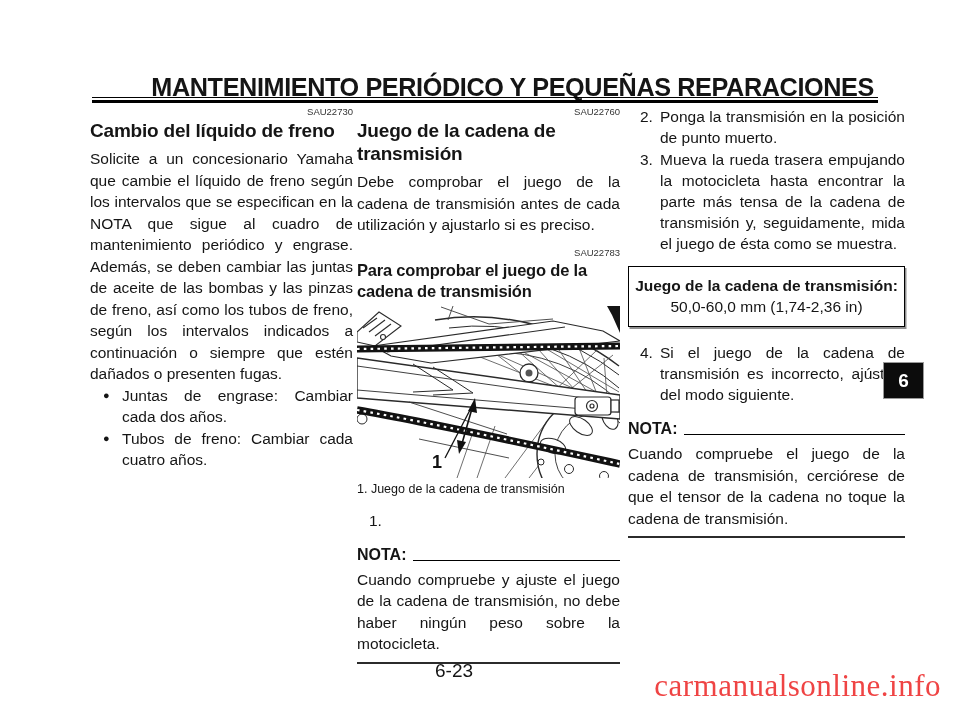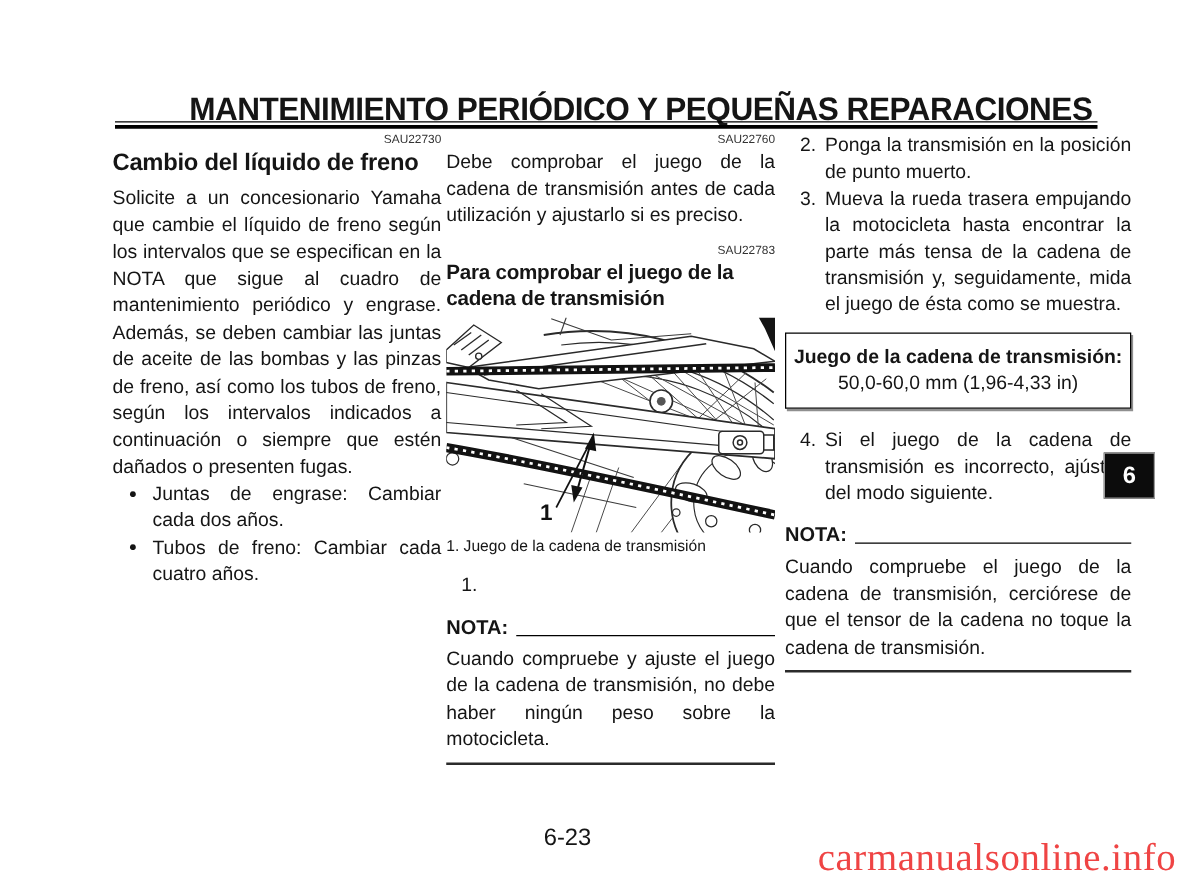--- a/index.html
+++ b/index.html
@@ -87,20 +87,21 @@
       <span class="bullet-text">Juntas de engrase: Cambiar cada dos años.</span>
     </div>
     <div class="bullet-item">
       <span class="bullet-glyph">●</span>
       <span class="bullet-text">Tubos de freno: Cambiar cada cuatro años.</span>
     </div>
   </div>
 
   <div class="col col-mid">
     <div class="sau">SAU22760</div>
+    <h2>Juego de la cadena de transmisión</h2>
     <p class="body">Debe comprobar el juego de la cadena de transmisión antes de cada utilización y ajustarlo si es preciso.</p>
     <div class="sau mt">SAU22783</div>
     <h3>Para comprobar el juego de la cadena de transmisión</h3>
 
     <div class="figure">
       <svg viewBox="0 0 263 172" width="263" height="172" xmlns="http://www.w3.org/2000/svg">
 
         <g stroke="#2a2a2a" fill="none">
           <path d="M78,14 A240,240 0 0 1 262,60" stroke-width="1.5"></path>
           <path d="M92,22 A225,225 0 0 1 262,69" stroke-width="1"></path>
@@ -223,21 +224,21 @@
       <span class="step-num">2.</span>
       <span class="step-text">Ponga la transmisión en la posición de punto muerto.</span>
     </div>
     <div class="step">
       <span class="step-num">3.</span>
       <span class="step-text">Mueva la rueda trasera empujando la motocicleta hasta encontrar la parte más tensa de la cadena de transmisión y, seguidamente, mida el juego de ésta como se muestra.</span>
     </div>
 
     <div class="spec-box">
       <div class="spec-title">Juego de la cadena de transmisión:</div>
-      <div class="spec-value">50,0-60,0 mm (1,96-4,33 in)</div>
+      <div class="spec-value">50,0-60,0 mm (1,74-2,36 in)</div>
     </div>
 
     <div class="step">
       <span class="step-num">4.</span>
       <span class="step-text">Si el juego de la cadena de transmisión es incorrecto, ajústelo del modo siguiente.</span>
     </div>
 
     <div class="nota-head">
       <span class="nota-label">NOTA:</span>
       <span class="nota-line"></span>

